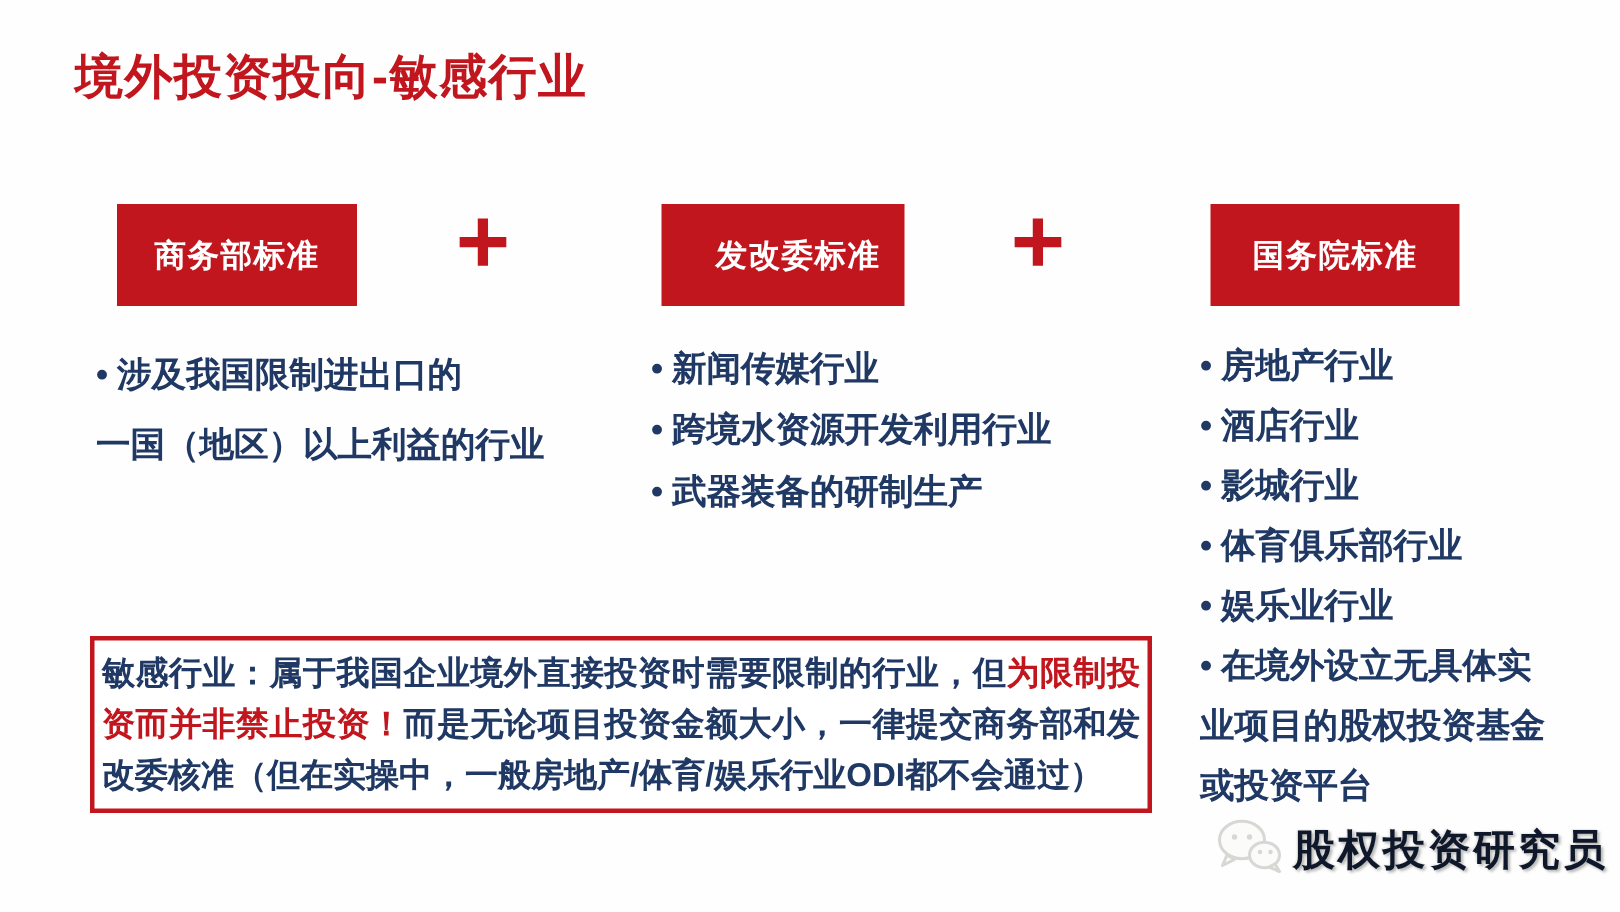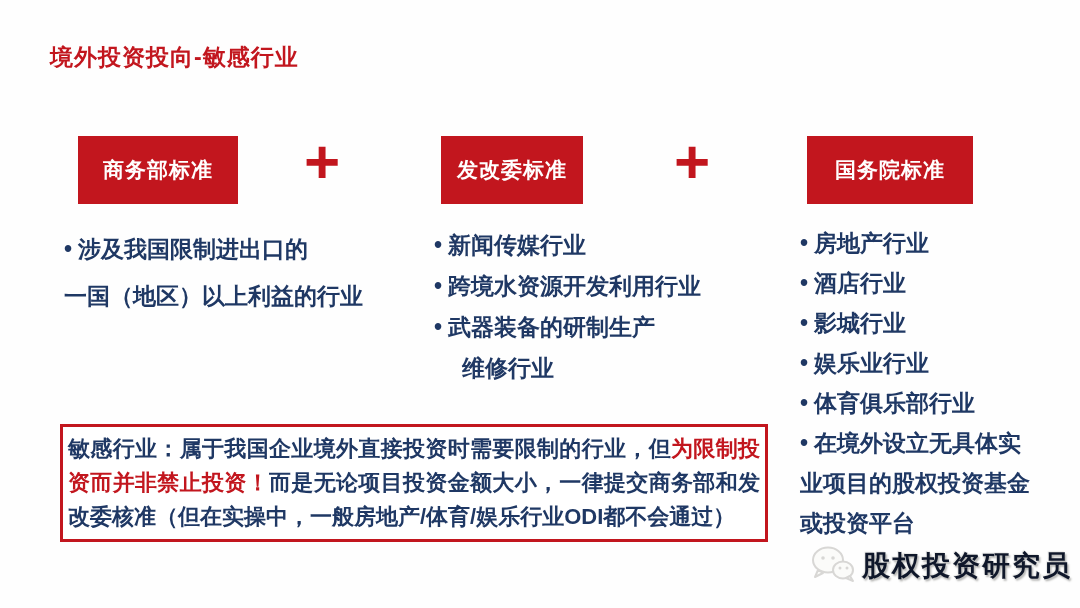--- a/index.html
+++ b/index.html
@@ -7,29 +7,29 @@
     --navy:#1F3864;
     --gray:#97A4B0;
   }
   html,body{margin:0;padding:0;background:#fff;}
   #page{
     position:relative;width:1080px;height:608px;background:#fefefe;overflow:hidden;
     font-family:"Liberation Sans", sans-serif;
   }
   .page-title{
     position:absolute;left:50px;top:30px;
-    font-size:23px;font-weight:800;color:var(--red);letter-spacing:1px;margin-top:12px;
+    font-size:32px;font-weight:800;color:var(--red);letter-spacing:1px;
   }
   .std-box{
     position:absolute;top:136px;height:68px;background:var(--red);
     color:#fff;font-size:21px;font-weight:700;letter-spacing:1px;
     display:flex;align-items:center;justify-content:center;
   }
   #box1{left:78px;width:160px;}
-  #box2{left:441px;width:142px;}
+  #box2{left:441px;width:142px;padding-left:20px;}
   #box3{left:807px;width:166px;}
   .plus{
     position:absolute;top:128px;width:64px;height:68px;line-height:68px;
     color:var(--red);font-size:62px;font-weight:700;text-align:center;
   }
   #plus1{left:290px;}
   #plus2{left:660px;}
   .col-list{position:absolute;color:var(--navy);font-weight:700;}
   #list1{left:64px;top:226px;width:350px;font-size:23px;line-height:47px;}
   #list2{left:434px;top:225px;width:335px;font-size:23px;line-height:41px;}
@@ -81,38 +81,37 @@
     </div>
   <div class="col-list" id="list2">
       <div class="bullet-item">
         <div class="line"><span class="bullet">•</span>新闻传媒行业</div>
       </div>
       <div class="bullet-item">
         <div class="line"><span class="bullet">•</span>跨境水资源开发利用行业</div>
       </div>
       <div class="bullet-item">
         <div class="line"><span class="bullet">•</span>武器装备的研制生产</div>
-        <div class="line cont indent">维修行业</div>
       </div>
     </div>
   <div class="col-list" id="list3">
       <div class="bullet-item">
         <div class="line"><span class="bullet">•</span>房地产行业</div>
       </div>
       <div class="bullet-item">
         <div class="line"><span class="bullet">•</span>酒店行业</div>
       </div>
       <div class="bullet-item">
         <div class="line"><span class="bullet">•</span>影城行业</div>
       </div>
       <div class="bullet-item">
-        <div class="line"><span class="bullet">•</span>娱乐业行业</div>
+        <div class="line"><span class="bullet">•</span>体育俱乐部行业</div>
       </div>
       <div class="bullet-item">
-        <div class="line"><span class="bullet">•</span>体育俱乐部行业</div>
+        <div class="line"><span class="bullet">•</span>娱乐业行业</div>
       </div>
       <div class="bullet-item">
         <div class="line"><span class="bullet">•</span>在境外设立无具体实</div>
         <div class="line cont">业项目的股权投资基金</div>
         <div class="line cont">或投资平台</div>
       </div>
     </div>
 
   <div class="callout"><span class="seg-navy">敏感行业：属于我国企业境外直接投资时需要限制的行业，但</span><span class="seg-red">为限制投资而并非禁止投资！</span><span class="seg-navy">而是无论项目投资金额大小，一律提交商务部和发改委核准（但在实操中，一般房地产/体育/娱乐行业ODI都不会通过）</span></div>
 

